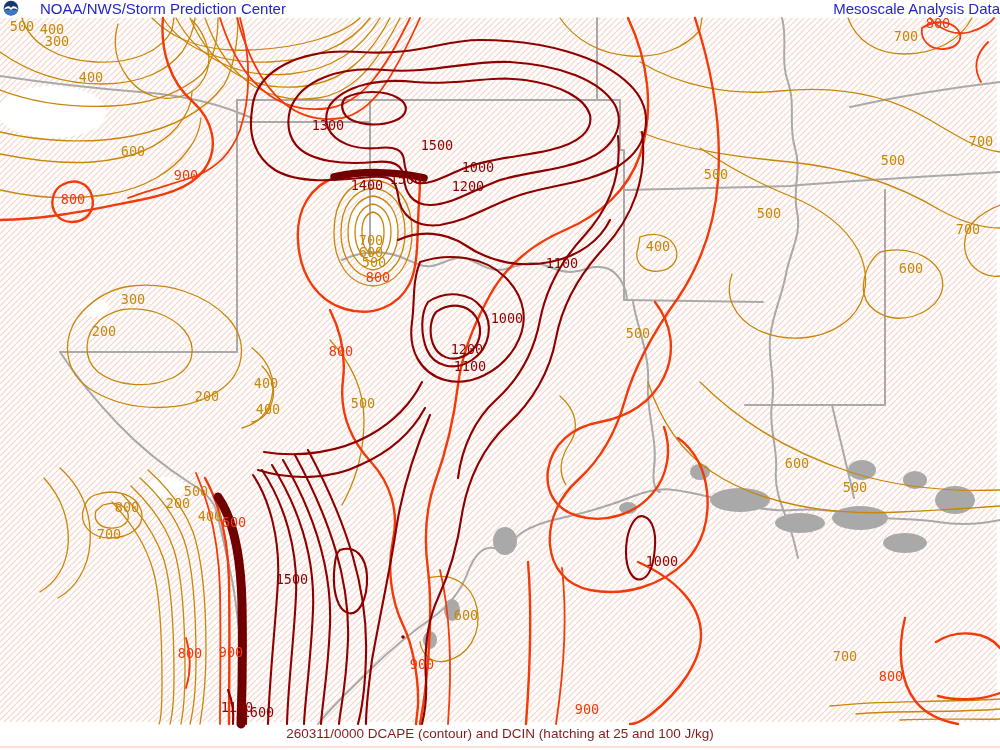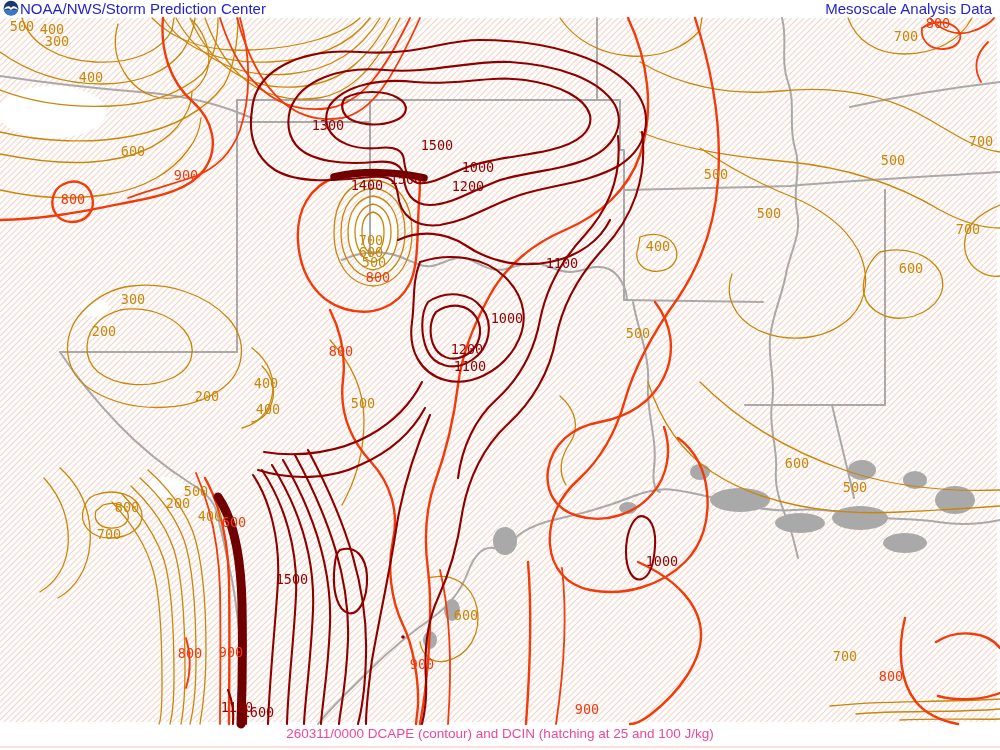--- a/index.html
+++ b/index.html
@@ -1,25 +1,25 @@
 <!DOCTYPE html>
 <html><head>
 <meta charset="utf-8">
 <style>
   html,body{margin:0;padding:0;background:#ffffff;width:1000px;height:750px;overflow:hidden;
             font-family:"Liberation Sans", sans-serif;}
   #page{position:relative;width:1000px;height:750px;background:#fff;}
   #header{position:absolute;top:0;left:0;width:1000px;height:18px;display:flex;
           justify-content:space-between;align-items:flex-start;}
   .htitle{color:#2424cc;font-size:15px;line-height:17px;white-space:nowrap;}
-  #header-left{display:flex;gap:0;align-items:flex-start;padding-left:2px;}
-  #header-right{padding-right:8px;}
+  #header-left{display:flex;gap:20px;align-items:flex-start;padding-left:2px;}
+  #header-right{padding-right:0;}
   #mapwrap{position:absolute;top:0;left:0;width:854px;height:750px;}
   #caption{position:absolute;top:726px;left:0;width:1000px;text-align:center;
-           color:#ec4899;font-size:13.5px;}
+           color:#7f1d1d;font-size:13.5px;}
   svg text.clabel{font-family:"DejaVu Sans Mono", monospace;font-size:13.5px;}
 </style>
 </head>
 <body>
 
 <div id="page">
 
   <div id="header">
     <div id="header-left">
       <span>

